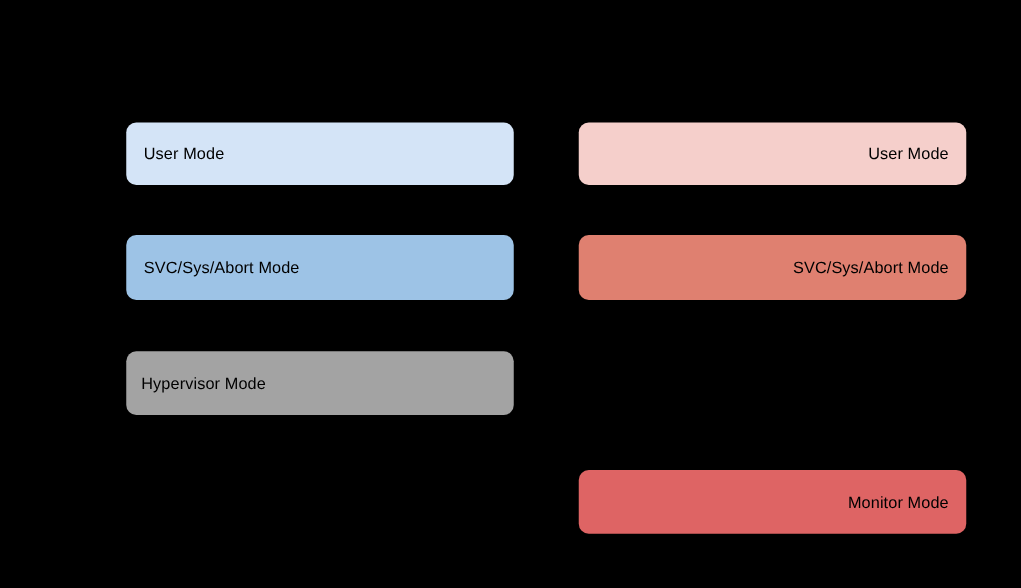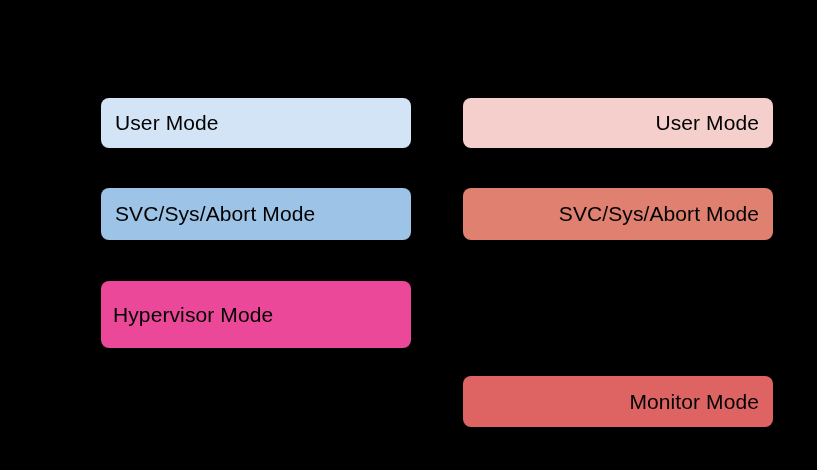--- a/index.html
+++ b/index.html
@@ -27,21 +27,21 @@
 
   .mode-box {
     position: absolute;
     left: 0;
     width: 310px;
     box-sizing: border-box;
     border-radius: 8px;
     display: flex;
     align-items: center;
     color: #000000;
-    font-size: 21px;
+    font-size: 13px;
     line-height: 1.2;
     letter-spacing: 0.1px;
     white-space: nowrap;
   }
   .align-left  { justify-content: flex-start; padding-left: 14px; }
   .align-right { justify-content: flex-end;   padding-right: 14px; }
 
   .box-label {
     display: block;
   }
@@ -58,21 +58,21 @@
 
 <div id="canvas">
 
   <div class="column" id="column-left">
       <div class="mode-box align-left" style="top: 98px; height: 50px; background: rgb(212, 228, 247);">
         <span class="box-label">User Mode</span>
       </div>
       <div class="mode-box align-left" style="top: 188px; height: 52px; background: rgb(157, 195, 230);">
         <span class="box-label">SVC/Sys/Abort Mode</span>
       </div>
-      <div class="mode-box align-left" style="top: 281px; height: 67px; background: #ec4899; padding-left: 12px;">
+      <div class="mode-box align-left" style="top: 281px; height: 51px; background: #a3a3a3; padding-left: 12px;">
         <span class="box-label">Hypervisor Mode</span>
       </div>
       <div class="slot-empty" style="top: 365px; height: 51px;"></div>
     </div>
   <div class="column" id="column-right">
       <div class="mode-box align-right" style="top: 98px; height: 50px; background: rgb(245, 207, 203);">
         <span class="box-label">User Mode</span>
       </div>
       <div class="mode-box align-right" style="top: 188px; height: 52px; background: rgb(223, 128, 112);">
         <span class="box-label">SVC/Sys/Abort Mode</span>

